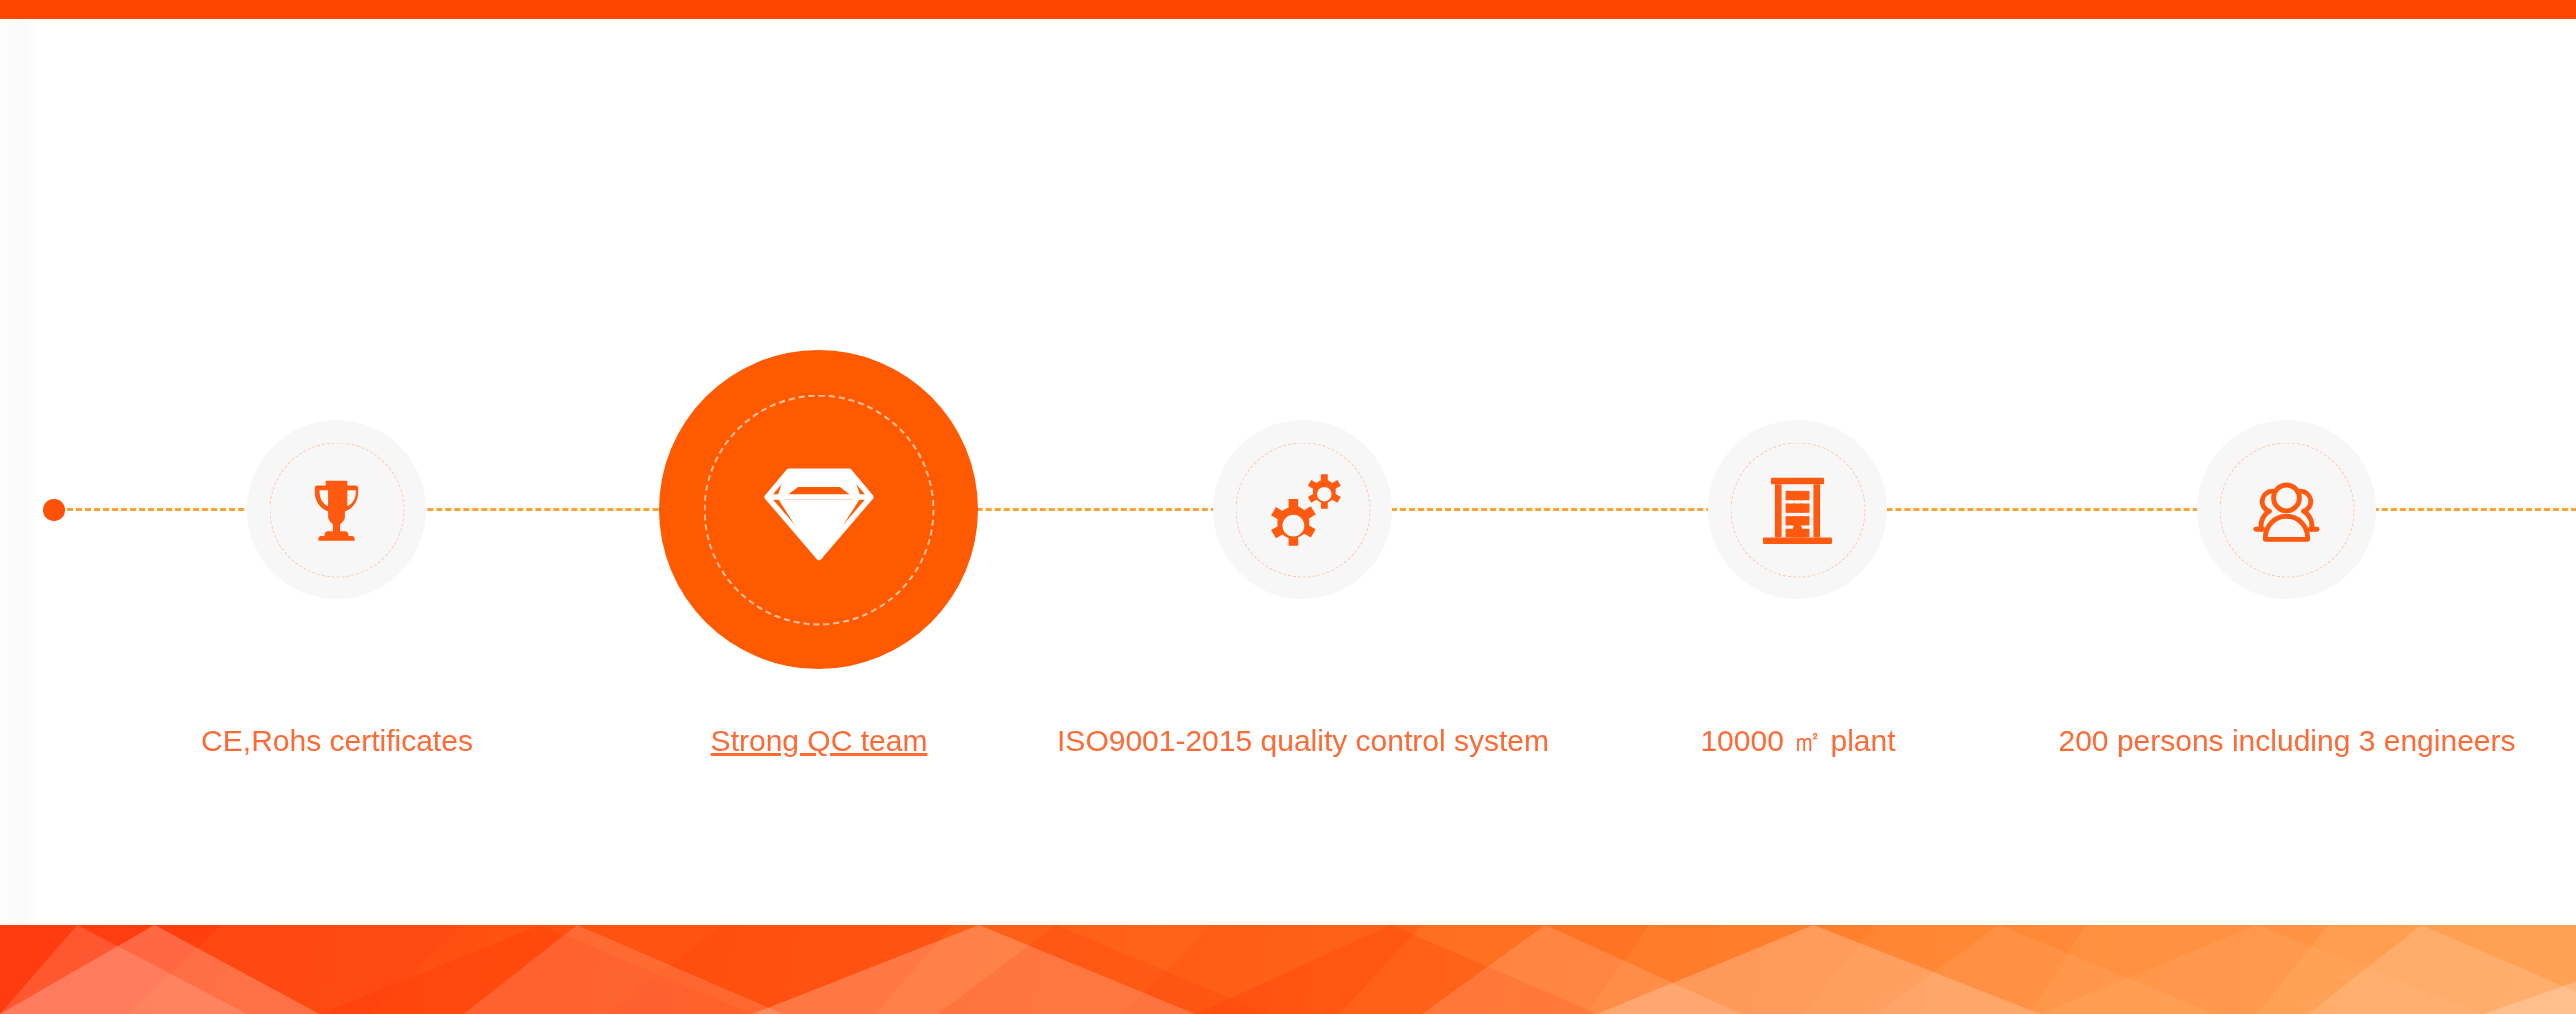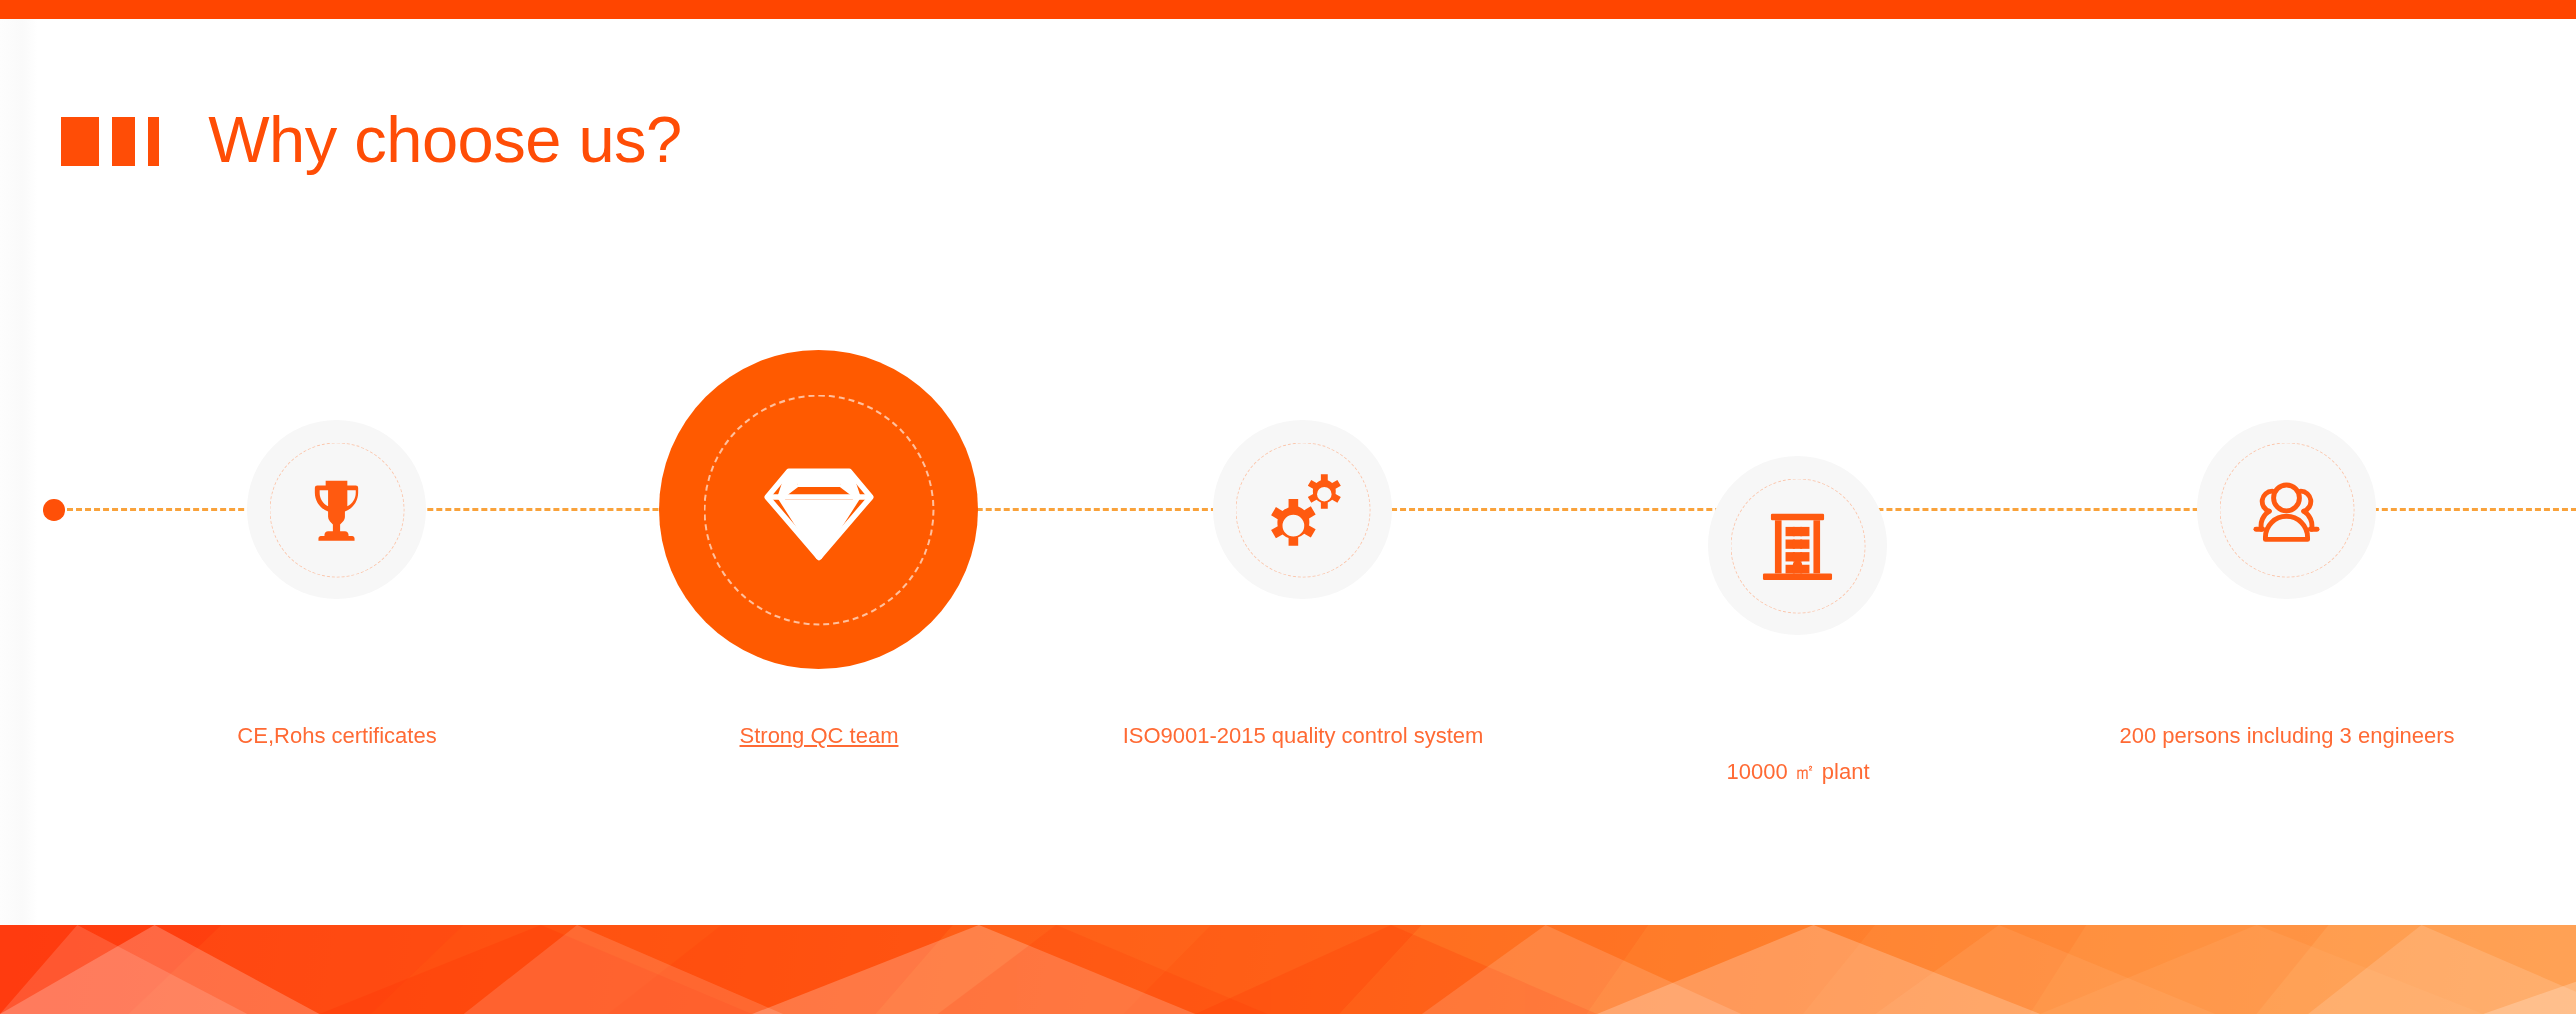--- a/index.html
+++ b/index.html
@@ -89,50 +89,42 @@
   .disc.hero .ring {
     width:231px; height:231px;
     border:2.1px dashed rgba(255,255,255,.62);
   }
   .glyph { position:relative; z-index:2; display:block; }
 
   .caption {
     position:absolute; top:723px;
     transform:translateX(-50%);
     color:#FF6A34;
-    font-size:22px;
+    font-size:30px;
     line-height:1.2;
     white-space:nowrap;
     text-align:center;
   }
 
   
   .n0 { left:337px; }
   .n1 { left:819px;text-decoration:underline; }
   .n2 { left:1303px;text-align:right; }
-  .n3 { left:1798px;margin-top:36px; }
+  .n3 { left:1798px; }
   .n4 { left:2287px; }
   .nodeY { top:510px; }
 </style>
 </head>
 <body>
 
 <div id="slide">
 
   <div class="top-bar"></div>
   <div class="left-wash"></div>
 
-  <div class="title-row">
-    <div class="bars">
-      <div class="bar b1"></div>
-      <div class="bar b2"></div>
-      <div class="bar b3"></div>
-    </div>
-    <div class="title-text">Why choose us?</div>
-  </div>
 
   <div class="timeline">
 
     <div class="track"></div>
     <div class="end-dot left"></div>
 
     <div class="node nodeY n0">
       <div class="disc plain">
         <div class="ring"></div>
         <svg class="glyph" width="77" height="77" viewBox="0 0 64 64">

